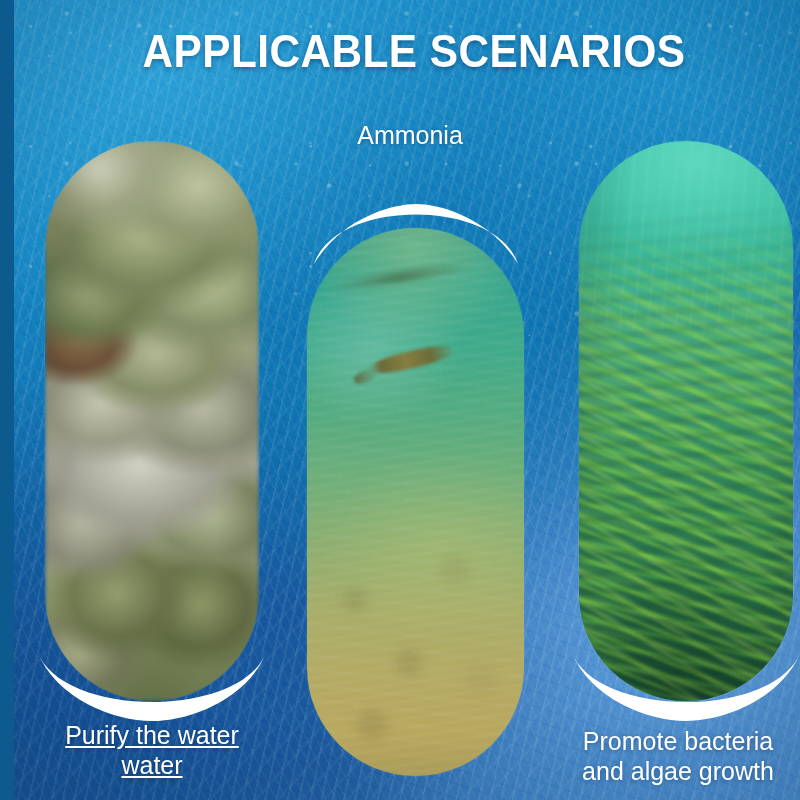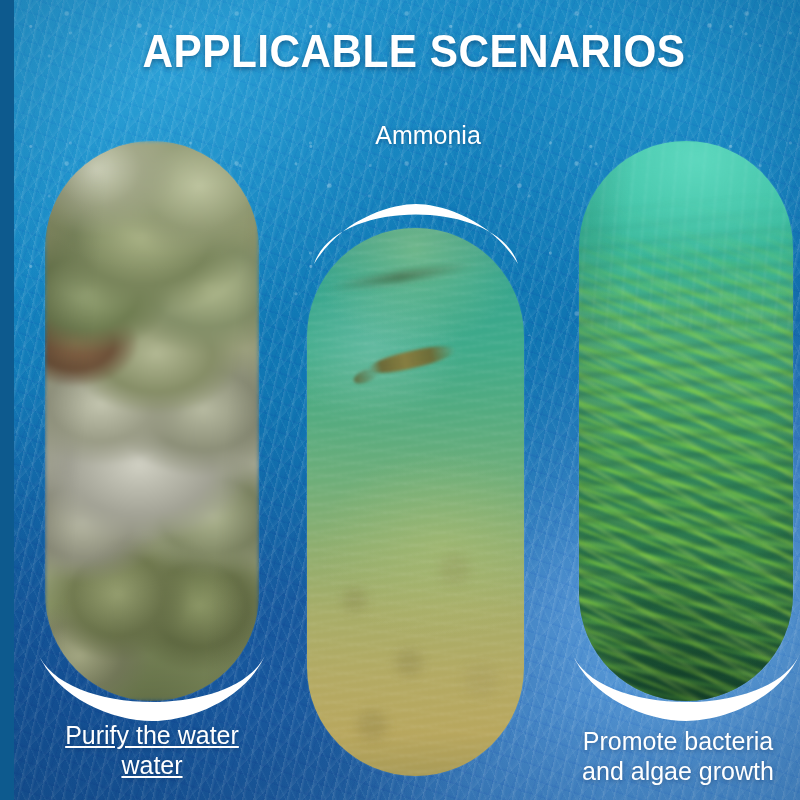--- a/index.html
+++ b/index.html
@@ -221,21 +221,21 @@
   
   .caption{
     position:absolute;
     color:#ffffff;
     font-family:"Liberation Sans", sans-serif;
     font-size:25px;
     line-height:1.18;
     text-align:center;
     text-shadow:0 1px 4px rgba(0,30,70,.40);
   }
-  #caption-water{left:264px;top:121px;width:300px;}
+  #caption-water{left:246px;top:121px;width:300px;}
   #caption-rocks{left:4px;top:721px;width:268px;text-decoration:underline;}
   #caption-algae{left:530px;top:727px;width:268px;}
 </style>
 </head>
 <body>
 
 <div class="poster">
 
   <div class="bg-base"></div>
   <div class="bg-fibers"></div>

